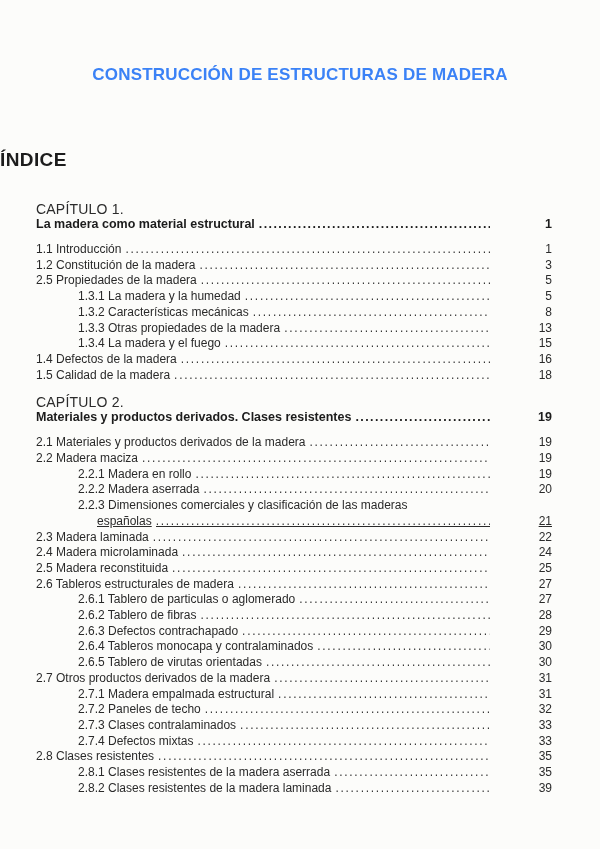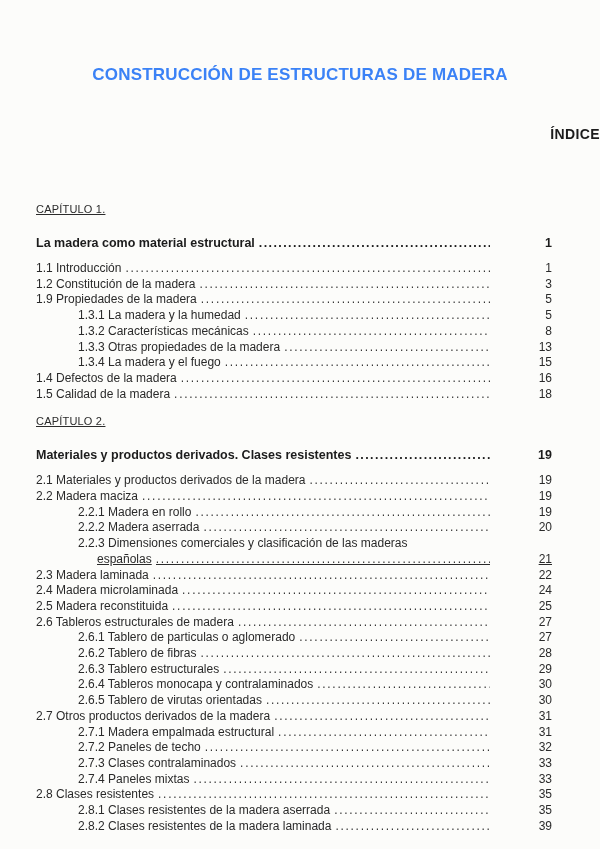--- a/index.html
+++ b/index.html
@@ -9,34 +9,34 @@
     font-family:"Liberation Sans", sans-serif;
     color:#242424;
     overflow:hidden;
   }
   .book-title{
     position:absolute;top:65px;left:0;width:100%;
     text-align:center;font-weight:bold;font-size:17px;letter-spacing:0.2px;
     color:#3b82f6;
   }
   .index-title{
-    position:absolute;top:126px;left:0;width:100%;
-    text-align:right;font-weight:bold;font-size:14px;letter-spacing:0.4px;
+    position:absolute;top:149px;left:0;width:100%;
+    text-align:left;font-weight:bold;font-size:19px;letter-spacing:0.4px;
     color:#1c1c1c;
   }
   .toc{
     position:absolute;left:36px;top:203px;width:516px;
   }
   .chapter-label{
-    font-size:11px;line-height:13px;letter-spacing:0.2px;color:#2b2b2b;text-decoration:underline;
+    font-size:14px;line-height:13px;letter-spacing:0.2px;color:#2b2b2b;
   }
   .chapter-title{
     display:flex;align-items:baseline;
     font-weight:bold;font-size:12.5px;line-height:15px;
-    margin:20px 0 10px 0;color:#1c1c1c;
+    margin:1px 0 10px 0;color:#1c1c1c;
   }
   .entry{
     display:flex;align-items:baseline;
     font-size:12px;line-height:15.7px;color:#2a2a2a;
   }
   .ind-1{padding-left:42px;}
   .ind-2{padding-left:61px;text-decoration:underline;}
   .t{white-space:nowrap;flex:0 0 auto;}
   .leader{
     flex:1 1 auto;overflow:hidden;white-space:nowrap;
@@ -68,21 +68,21 @@
         <span class="t">1.1 Introducción</span>
         <span class="leader"></span>
         <span class="pn">1</span>
       </div>
       <div class="entry">
         <span class="t">1.2 Constitución de la madera</span>
         <span class="leader"></span>
         <span class="pn">3</span>
       </div>
       <div class="entry">
-        <span class="t">1.9 Propiedades de la madera</span>
+        <span class="t">2.5 Propiedades de la madera</span>
         <span class="leader"></span>
         <span class="pn">5</span>
       </div>
       <div class="entry ind-1">
         <span class="t">1.3.1 La madera y la humedad</span>
         <span class="leader"></span>
         <span class="pn">5</span>
       </div>
       <div class="entry ind-1">
         <span class="t">1.3.2 Características mecánicas</span>
@@ -172,21 +172,21 @@
         <span class="t">2.6.1 Tablero de particulas o aglomerado</span>
         <span class="leader"></span>
         <span class="pn">27</span>
       </div>
       <div class="entry ind-1">
         <span class="t">2.6.2 Tablero de fibras</span>
         <span class="leader"></span>
         <span class="pn">28</span>
       </div>
       <div class="entry ind-1">
-        <span class="t">2.6.3 Tablero estructurales</span>
+        <span class="t">2.6.3 Defectos contrachapado</span>
         <span class="leader"></span>
         <span class="pn">29</span>
       </div>
       <div class="entry ind-1">
         <span class="t">2.6.4 Tableros monocapa y contralaminados</span>
         <span class="leader"></span>
         <span class="pn">30</span>
       </div>
       <div class="entry ind-1">
         <span class="t">2.6.5 Tablero de virutas orientadas</span>
@@ -207,21 +207,21 @@
         <span class="t">2.7.2 Paneles de techo</span>
         <span class="leader"></span>
         <span class="pn">32</span>
       </div>
       <div class="entry ind-1">
         <span class="t">2.7.3 Clases contralaminados</span>
         <span class="leader"></span>
         <span class="pn">33</span>
       </div>
       <div class="entry ind-1">
-        <span class="t">2.7.4 Paneles mixtas</span>
+        <span class="t">2.7.4 Defectos mixtas</span>
         <span class="leader"></span>
         <span class="pn">33</span>
       </div>
       <div class="entry">
         <span class="t">2.8 Clases resistentes</span>
         <span class="leader"></span>
         <span class="pn">35</span>
       </div>
       <div class="entry ind-1">
         <span class="t">2.8.1 Clases resistentes de la madera aserrada</span>

